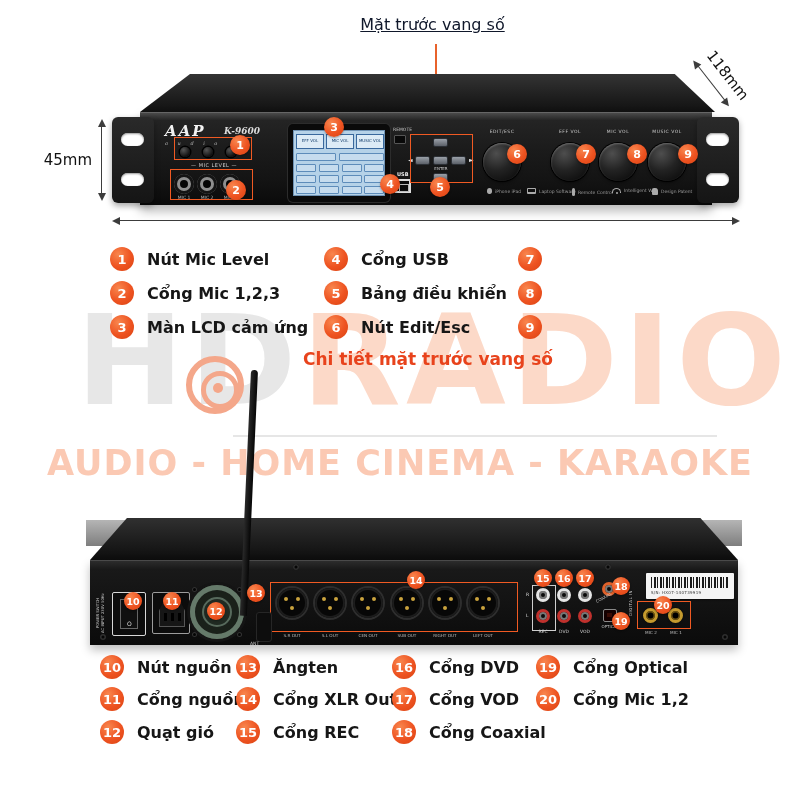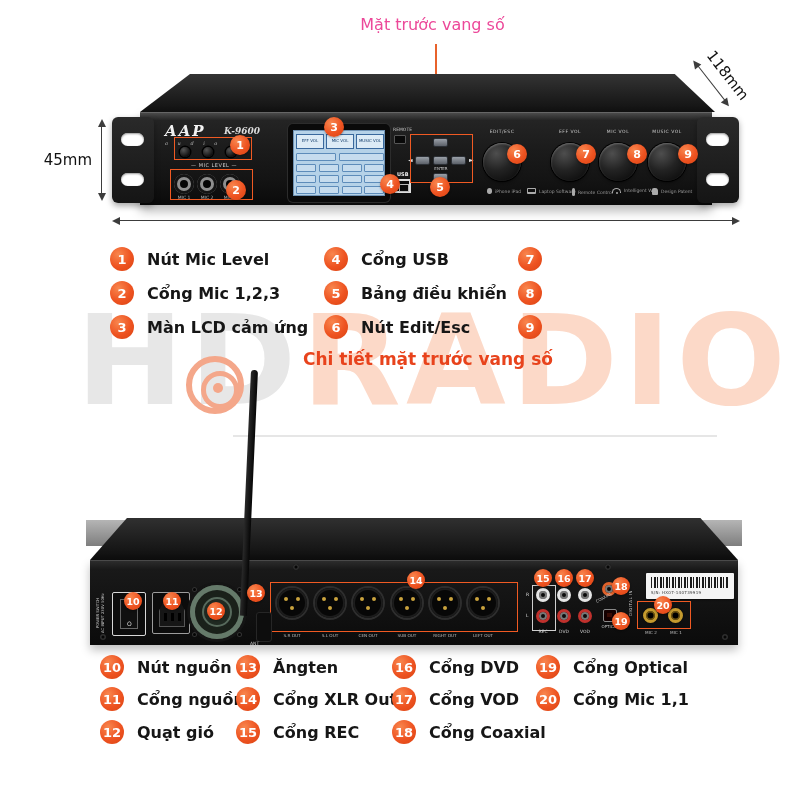--- a/index.html
+++ b/index.html
@@ -16,21 +16,21 @@
       box-shadow:0 1px 2px rgba(0,0,0,.35);z-index:30;}
   .co-sm{width:20px;height:20px;font-size:11px;}
   .co-xs{width:18px;height:18px;font-size:9.5px;}
   .leg{position:absolute;display:flex;align-items:center;gap:13px;z-index:25;}
   .leg .co-lg{position:static;width:24px;height:24px;font-size:13px;flex:0 0 24px;display:flex;align-items:center;justify-content:center;border-radius:50%;color:#fff;font-weight:bold;background:radial-gradient(circle at 35% 30%,#f8864e,#ee5321 55%,#d94312);}
   .leg .lab{font-size:16px;font-weight:bold;color:#161616;white-space:nowrap;}
 
   .red-title{position:absolute;font-size:17px;font-weight:bold;color:#e8431c;text-align:center;z-index:25;}
 
   
-  .toplabel{position:absolute;left:330px;top:15px;width:205px;text-align:center;font-size:16px;color:#ec4899;z-index:5;}
+  .toplabel{position:absolute;left:330px;top:15px;width:205px;text-align:center;font-size:16px;color:#0f172a;z-index:5;text-decoration:underline;}
   .oline{position:absolute;left:435px;top:44px;width:2px;height:74px;background:#e8622b;z-index:6;}
   .odot{position:absolute;left:431px;top:118px;width:9px;height:9px;border:2px solid #e8622b;border-radius:50%;background:rgba(232,98,43,.25);z-index:6;}
 
   .dim-text{position:absolute;font-size:15px;color:#111;}
   .dline-h{position:absolute;height:0;border-top:1.5px solid #3c3c3c;}
   .dline-v{position:absolute;width:0;border-left:1.5px solid #3c3c3c;}
   .arr{position:absolute;width:0;height:0;}
   .arr.left {border-top:4px solid transparent;border-bottom:4px solid transparent;border-right:8px solid #3c3c3c;}
   .arr.right{border-top:4px solid transparent;border-bottom:4px solid transparent;border-left:8px solid #3c3c3c;}
   .arr.up   {border-left:4px solid transparent;border-right:4px solid transparent;border-bottom:8px solid #3c3c3c;}
@@ -151,20 +151,21 @@
   .mjlab{position:absolute;top:630px;width:26px;text-align:center;font-size:4.2px;color:#bdbdbd;z-index:11;}
 </style>
 </head>
 <body>
 
 <div id="stage">
 
   <div class="wm"><span class="hd">HD</span><span class="radio">RADIO</span></div>
   <div class="wm-ring"></div>
   <div class="wm-line"></div>
+  <div class="wm-tag">AUDIO - HOME CINEMA - KARAOKE</div>
 
   <div class="toplabel">Mặt trước vang số</div>
   <div class="oline"></div>
   <div class="odot"></div>
 
   <div class="abs" style="left:694px;top:60px;width:58px;transform:rotate(52deg);transform-origin:left center;z-index:5;">
     <div class="dline-h" style="left:4px;top:0;width:50px;"></div>
     <span class="arr left" style="left:0;top:-3.5px;"></span>
     <span class="arr right" style="right:0;top:-3.5px;"></span>
   </div>
@@ -472,16 +473,16 @@
   <div class="leg" style="left:392px;top:720px;">
       <span class="co-lg">18</span>
       <span class="lab">Cổng Coaxial</span>
     </div>
   <div class="leg" style="left:536px;top:655px;">
       <span class="co-lg">19</span>
       <span class="lab">Cổng Optical</span>
     </div>
   <div class="leg" style="left:536px;top:687px;">
       <span class="co-lg">20</span>
-      <span class="lab">Cổng Mic 1,1</span>
+      <span class="lab">Cổng Mic 1,2</span>
     </div>
 
 </div>
 
 </body></html>

